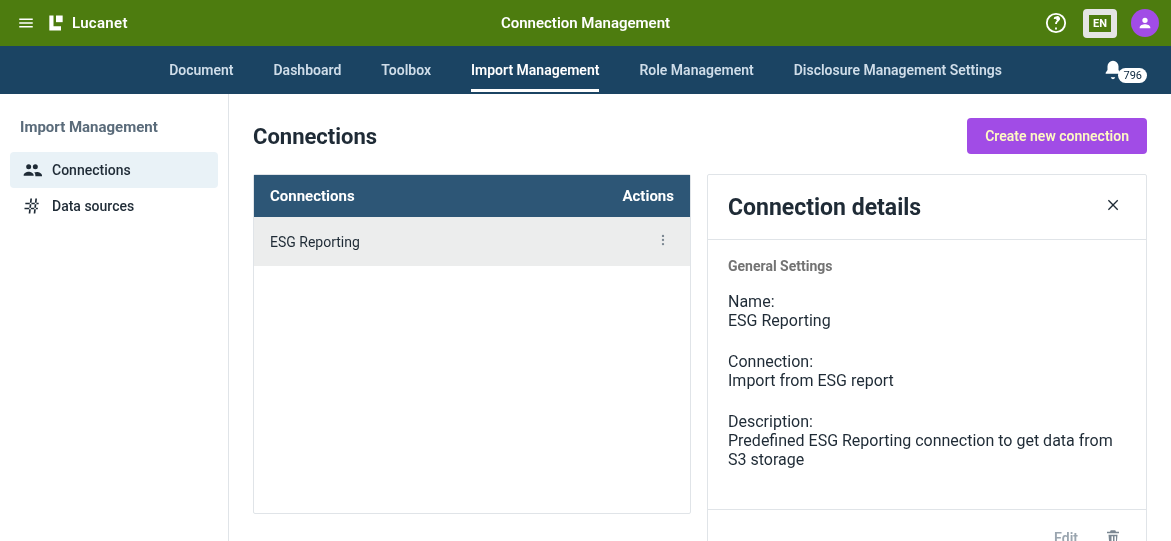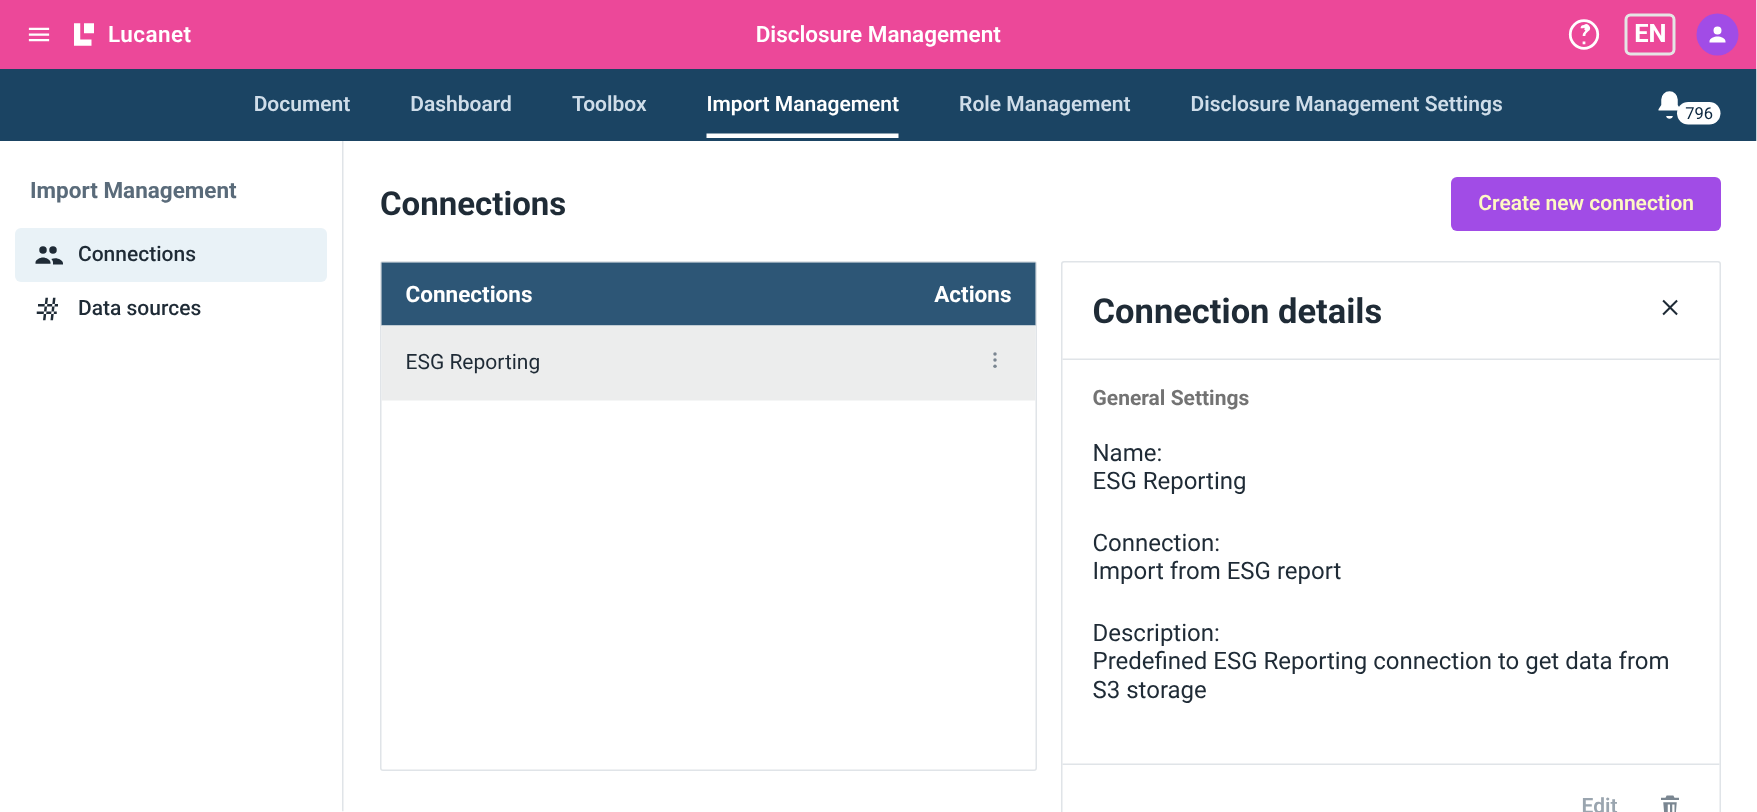--- a/index.html
+++ b/index.html
@@ -1,28 +1,28 @@
 <!DOCTYPE html>
 <html><head>
   <meta charset="utf-8">
   <style>
     * { margin:0; padding:0; box-sizing:border-box; font-family:-apple-system,BlinkMacSystemFont,"Segoe UI",Roboto,Arial,sans-serif; }
     body { width:1171px; height:541px; overflow:hidden; background:#fff; }
 
     
-    .header { height:46px; background:#ec4899; display:flex; align-items:center; color:#fff; padding:15px 12px; }
+    .header { height:46px; background:#4d7c0f; display:flex; align-items:center; color:#fff; padding:15px 12px; }
     .menu-btn { width:28px; height:28px; display:flex; align-items:center; justify-content:center; cursor:pointer; }
     .menu-btn svg { fill:#fff; }
     .brand { display:flex; align-items:center; gap:6px; margin-left:6px; }
     .brand-icon { width:20px; height:20px; }
     .brand-name { font-weight:600; font-size:15px; letter-spacing:.3px; }
     .header-title { position:absolute; left:50%; transform:translateX(-50%); font-weight:600; font-size:15px; }
     .header-right { margin-left:auto; display:flex; align-items:center; gap:14px; }
     .hdr-icon { width:26px; height:26px; display:flex; align-items:center; justify-content:center; cursor:pointer; }
-    .lang-box { border:2px solid #e5e5e5; border-radius:4px; font-size:17px; font-weight:700; padding:2px 4px; }
+    .lang-box { border:6px solid #e5e5e5; border-radius:4px; font-size:11px; font-weight:700; padding:2px 4px; }
     .avatar { width:28px; height:28px; border-radius:50%; background:#a14ce6; display:flex; align-items:center; justify-content:center; }
 
     
     .nav { height:48px; background:#1b4463; display:flex; align-items:center; justify-content:center; gap:40px; position:relative; }
     .nav-item { color:#cfdde9; font-size:14px; font-weight:600; cursor:pointer; padding:14px 0; }
     .nav-item.active { color:#fff; border-bottom:3px solid #fff; padding-bottom:11px; }
     .nav-bell { position:absolute; right:24px; display:flex; align-items:center; cursor:pointer; }
     .nav-bell svg { fill:#fff; }
     .nav-bell-badge { background:#fff; color:#0b263e; font-size:11px; font-weight:400; border-radius:999px; padding:1px 5px; margin-left:-6px; margin-top:10px; }
 
@@ -75,21 +75,21 @@
         <path d="M3 6h18v2H3V6zm0 5h18v2H3v-2zm0 5h18v2H3v-2z"></path>
       </svg>
   </div>
   <div class="brand">
     <svg class="brand-icon" viewBox="0 0 24 24">
         <path fill="#fff" d="M4 3h5v13h9v5H4z"></path>
         <path fill="#fff" d="M12 3h8v8h-8z"></path>
       </svg>
     <span class="brand-name">Lucanet</span>
   </div>
-  <div class="header-title">Disclosure Management</div>
+  <div class="header-title">Connection Management</div>
   <div class="header-right">
     <div class="hdr-icon">
       <svg width="22" height="22" viewBox="0 0 24 24">
           <path fill="none" stroke="#fff" stroke-width="2" d="M12 22a10 10 0 100-20 10 10 0 000 20z"></path>
           <path fill="#fff" d="M11 17h2v2h-2zm2.07-7.75l-.9.92A3.4 3.4 0 0011 13h2c0-.83.37-1.58 1.17-2.37l.9-.92A2.5 2.5 0 1012 5a2.5 2.5 0 00-2.5 2.5h2a.5.5 0 011 0c0 .28-.11.53-.43.75z"></path>
         </svg>
     </div>
     <div class="lang-box">EN</div>
     <div class="avatar">
       <svg width="16" height="16" viewBox="0 0 24 24">

